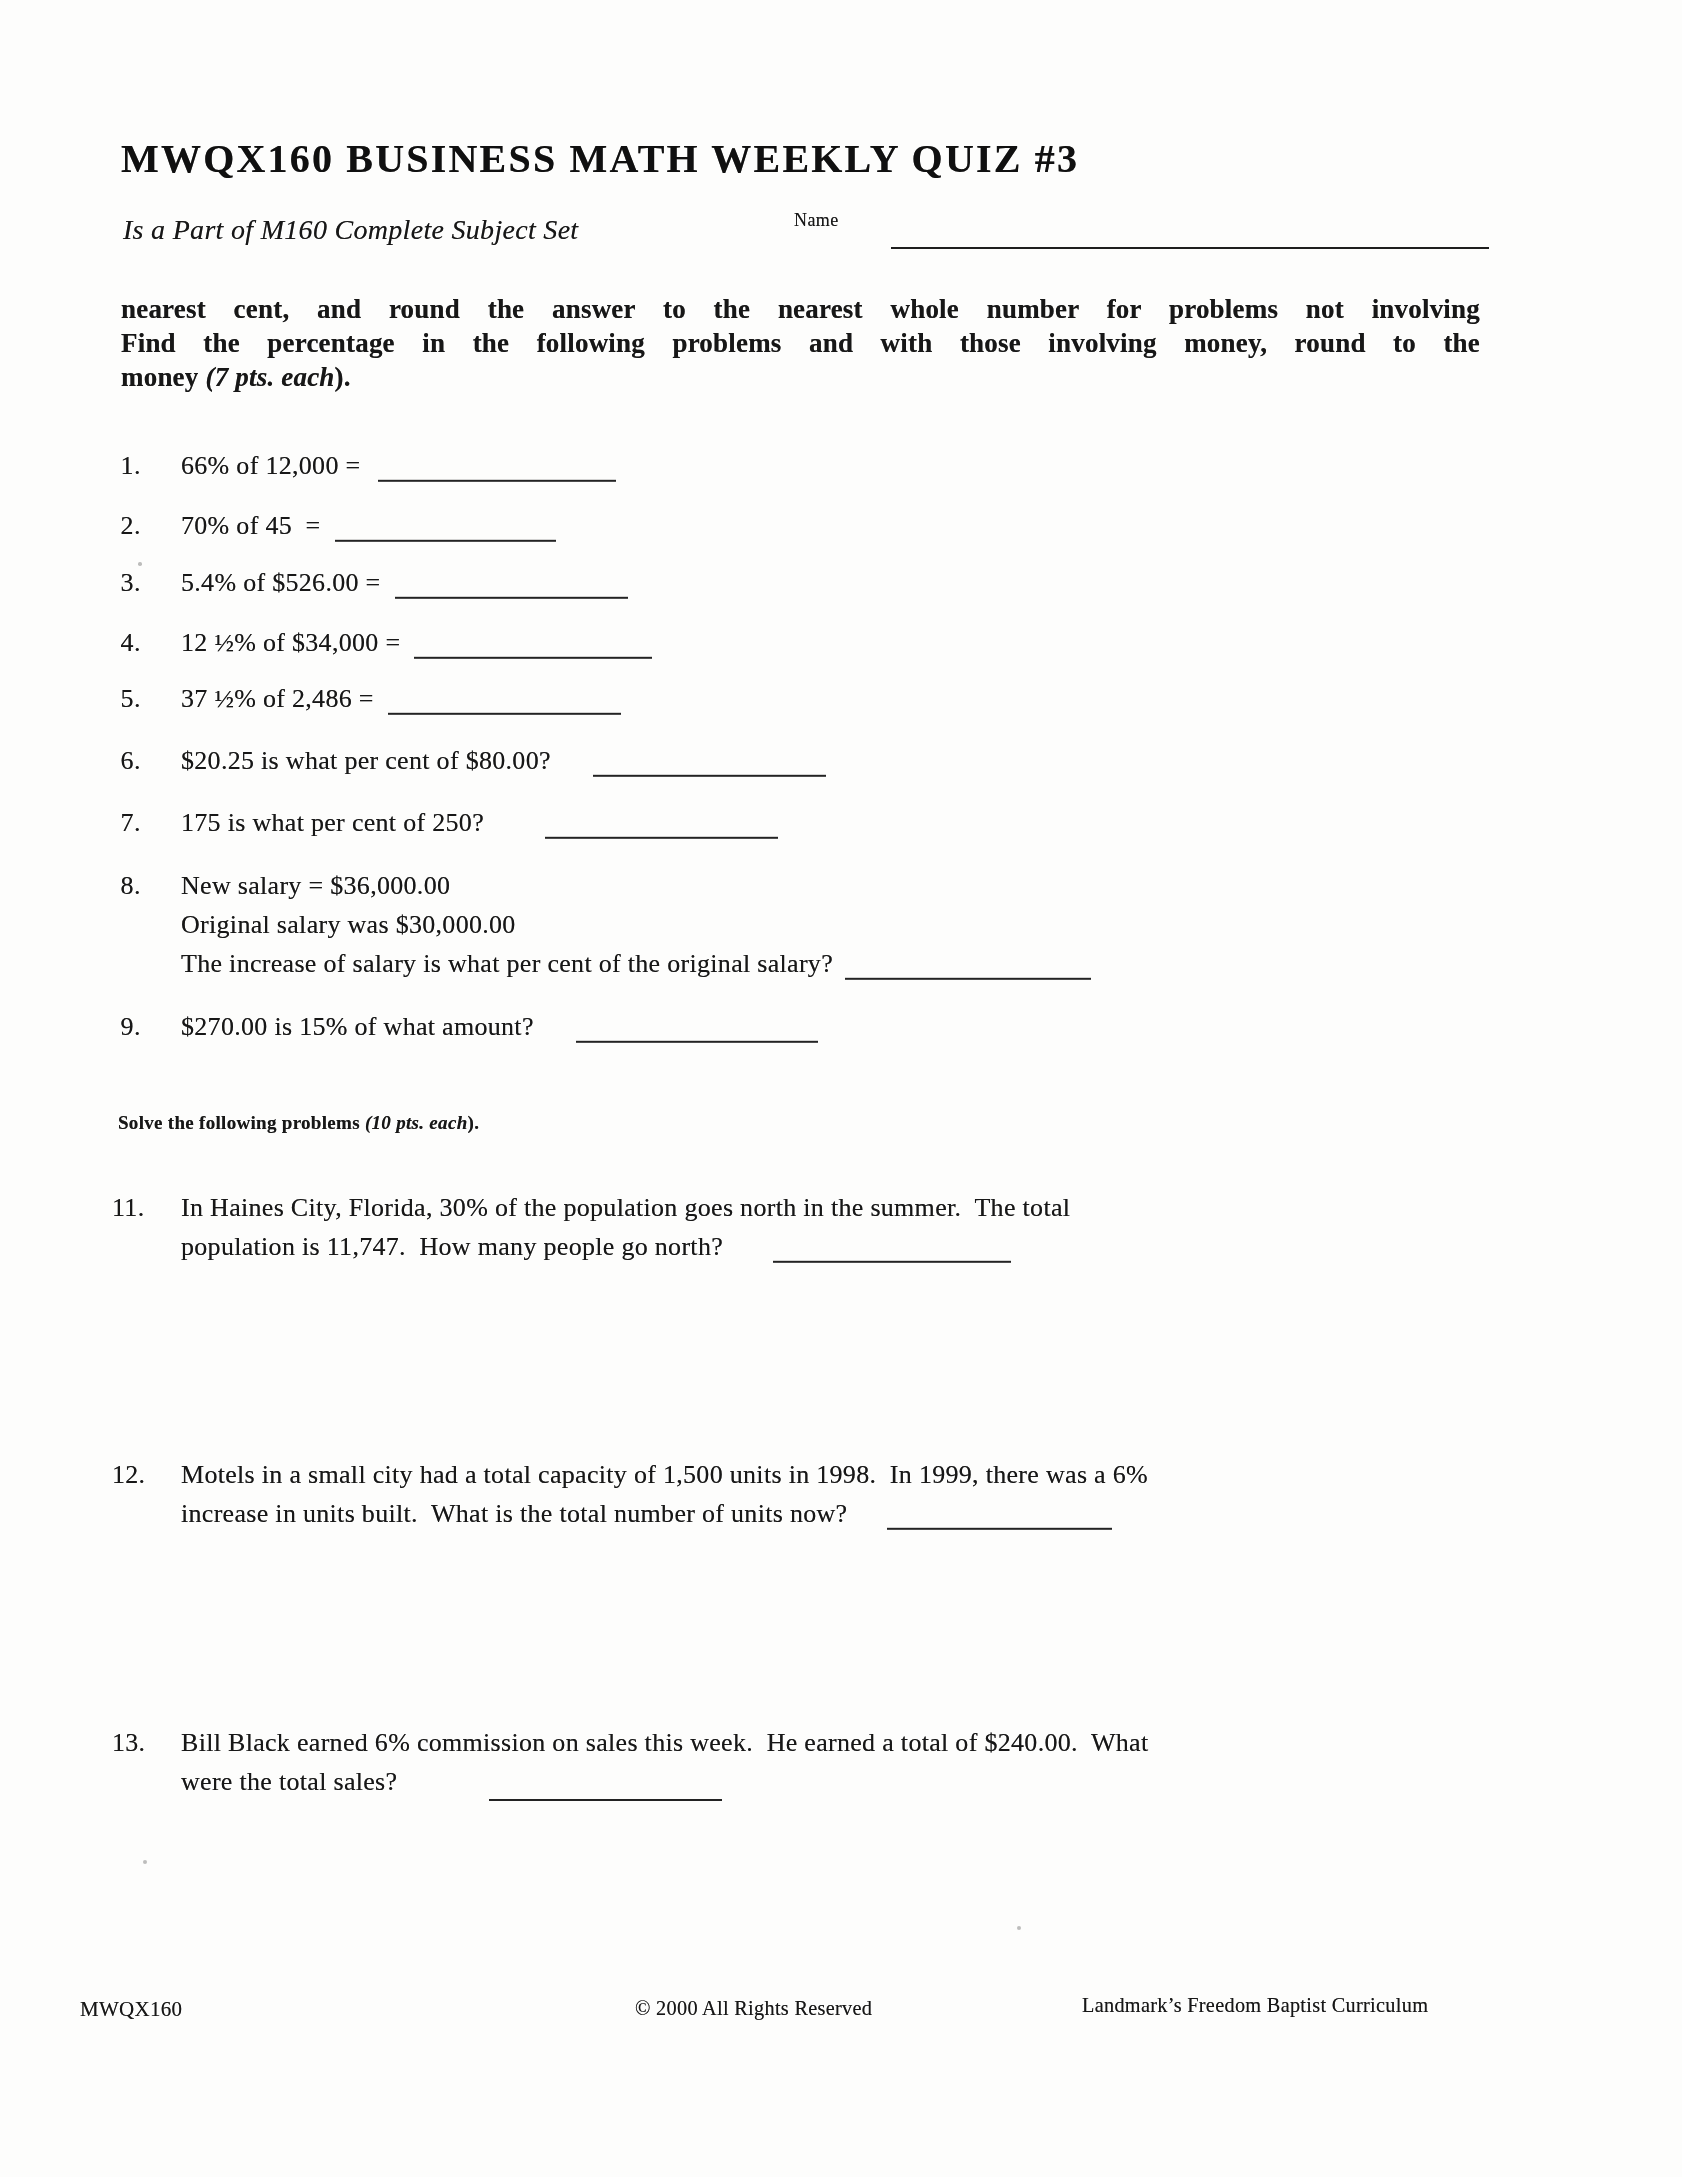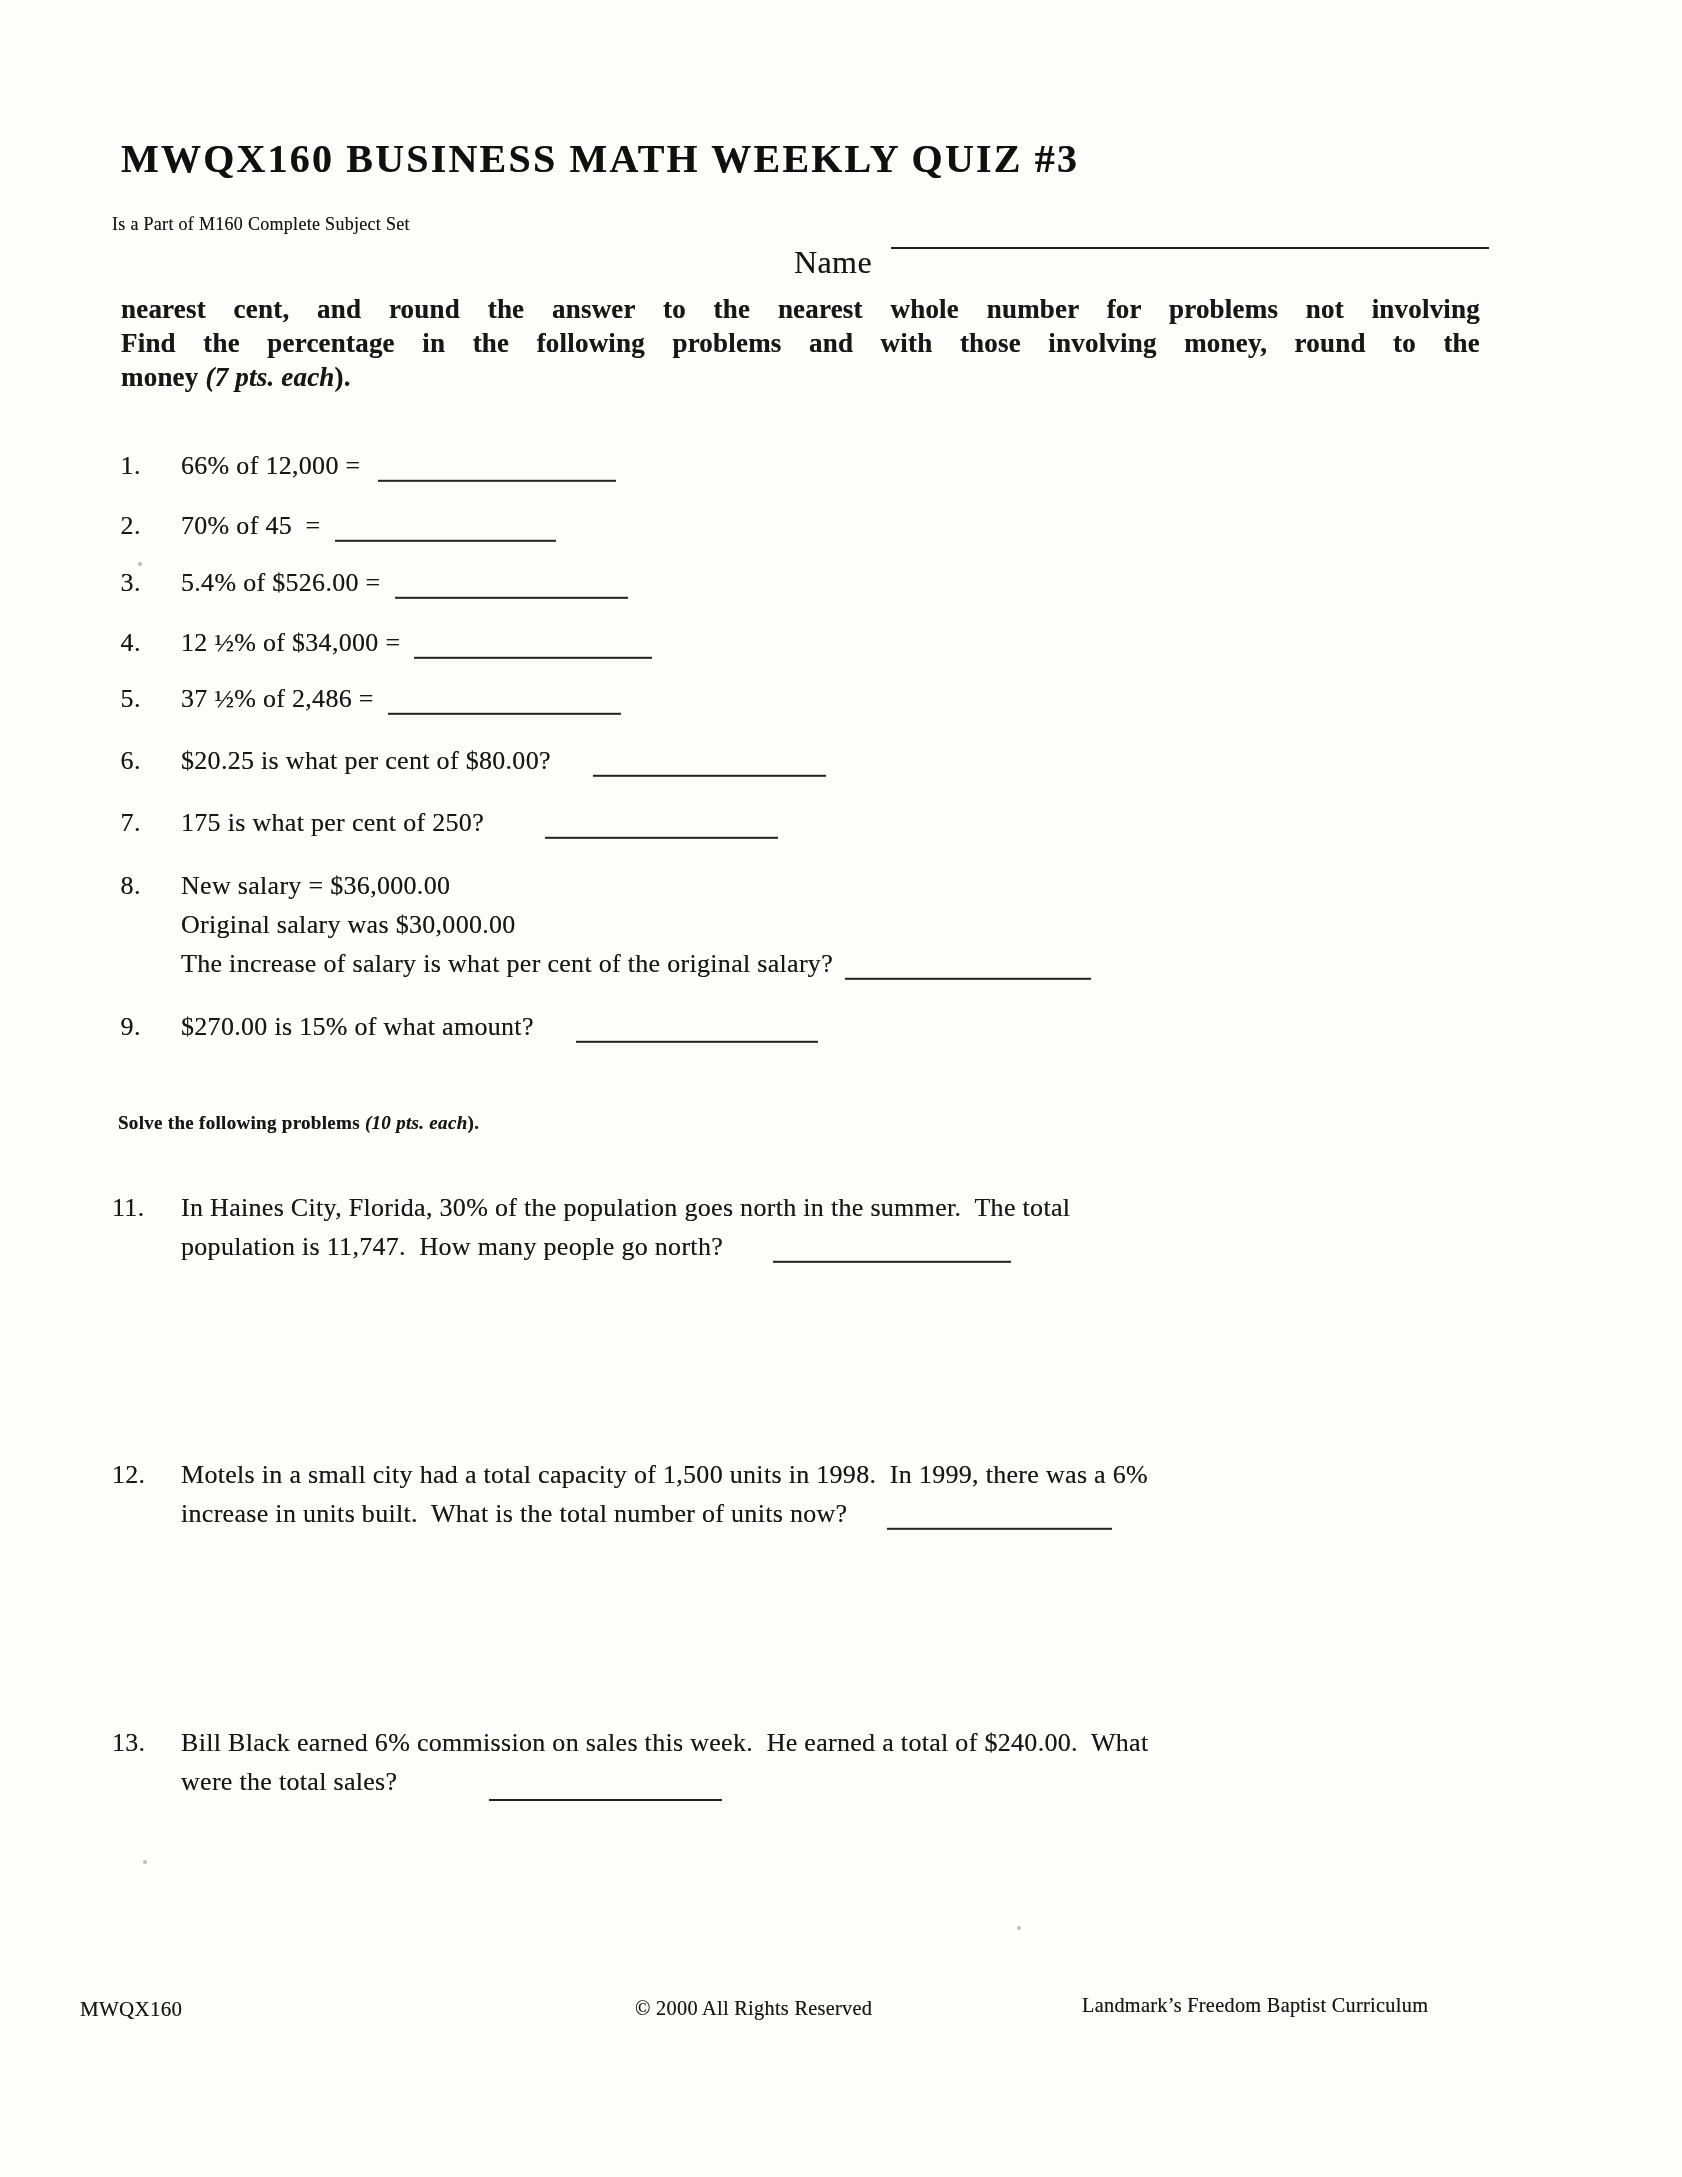--- a/index.html
+++ b/index.html
@@ -12,26 +12,26 @@
     text-shadow:0 0 0.5px rgba(10,10,10,.55);
     overflow:hidden;
     padding-left:16px;
   }
   .title {
     position:absolute; left:121px; top:135px; margin:0;
     font-size:40px; font-weight:700; letter-spacing:2.2px; color:#101010;
     white-space:nowrap;
   }
   .subtitle {
-    position:absolute; left:112px; top:214px;
-    font-size:18px; letter-spacing:0.3px; white-space:nowrap;
+    position:absolute; left:123px; top:214px;
+    font-size:28px; letter-spacing:0.3px; white-space:nowrap;font-style:italic;
   }
   .name-label {
     position:absolute; left:794px; top:210px;
-    font-size:32px; letter-spacing:0.4px;margin-top:34px;
+    font-size:18px; letter-spacing:0.4px;
   }
   .name-line {
     position:absolute; left:891px; top:247px; width:598px; height:0;
     border-top:2.6px solid #1e1e1e;
   }
   .instructions {
     position:absolute; left:121px; top:292px; width:1359px;
     font-size:27px; font-weight:700; line-height:34px; letter-spacing:0.2px;
   }
   .just { text-align:justify; text-align-last:justify; }

